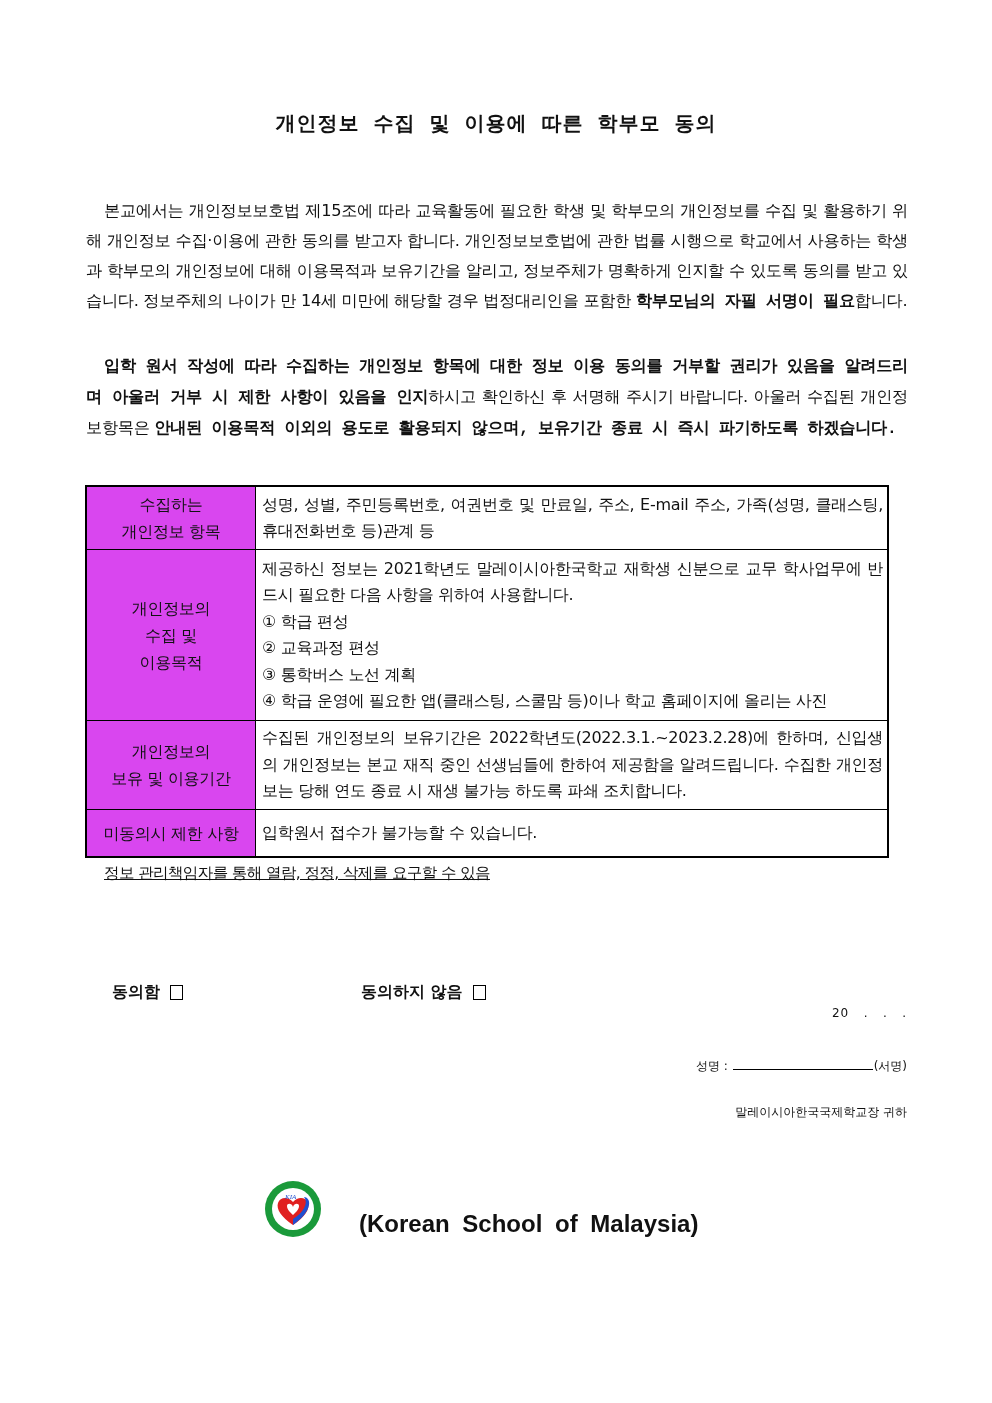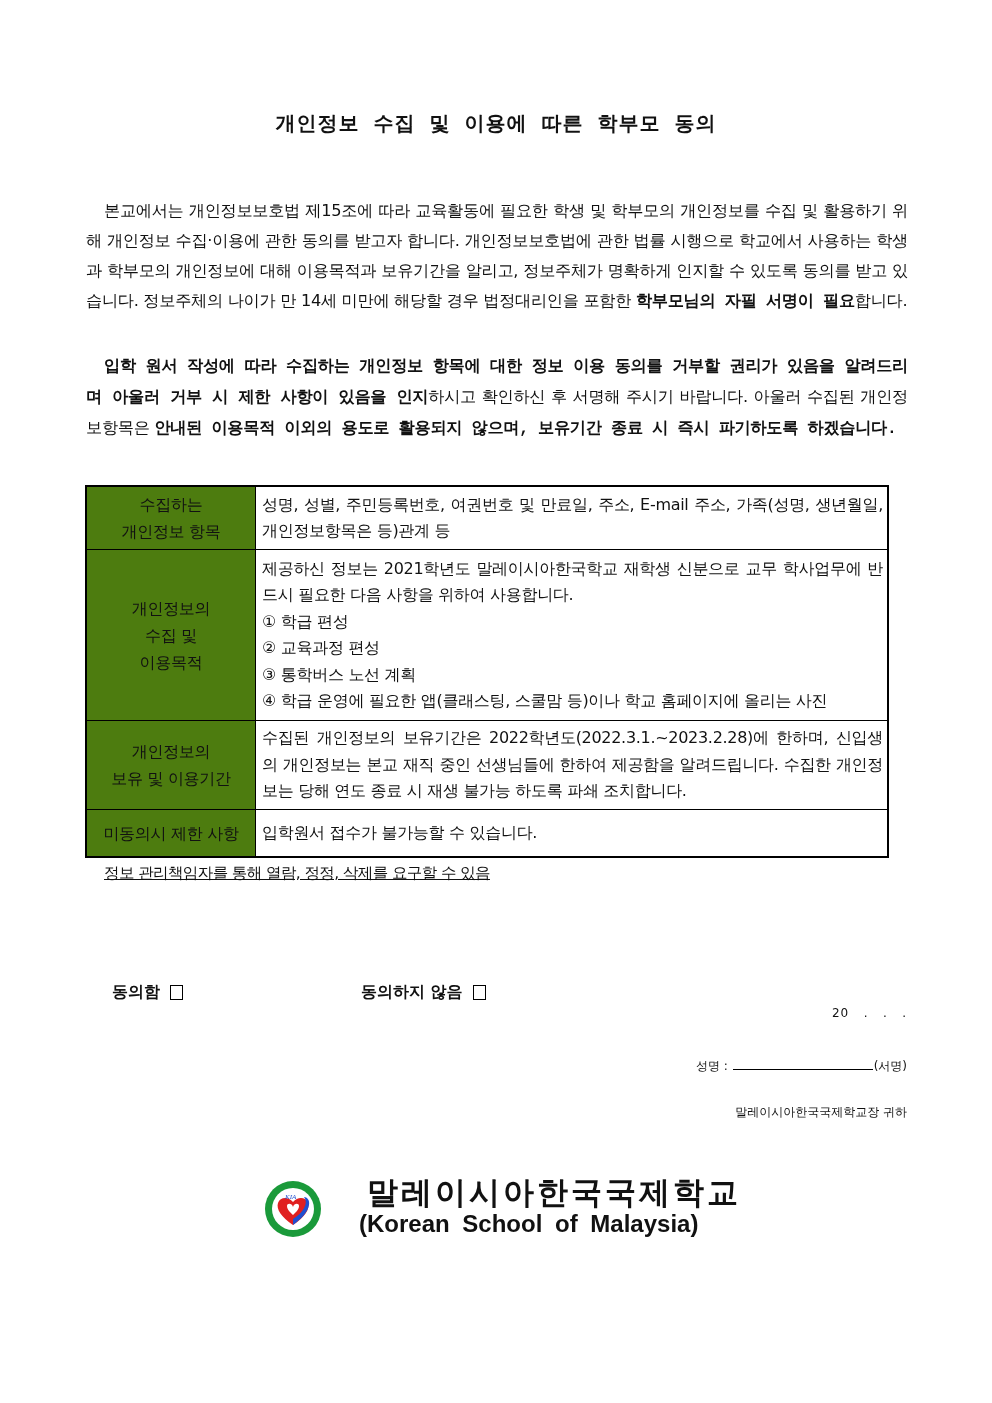--- a/index.html
+++ b/index.html
@@ -21,21 +21,21 @@
     #intro { top: 196px; }
     #notice { top: 351px; }
 
     table.info {
       position: absolute; left: 85px; top: 485px; width: 804px;
       border-collapse: collapse; border: 2px solid #000;
       font-size: 16px; letter-spacing: -0.3px;
     }
     table.info td { border: 1px solid #000; vertical-align: middle; }
     table.info td.head {
-      background: #4d7c0f; width: 168px; text-align: center; line-height: 27px;
+      background: #d946ef; width: 168px; text-align: center; line-height: 27px;
       padding: 2px 0;
       margin-top: 34px;
     }
     table.info td.body {
       padding: 2px 4px 2px 6px; line-height: 26.5px; text-align: justify;
     }
     table.info tr.r1 td { height: 58px; }
     table.info tr.r2 td { height: 166px; }
     table.info tr.r3 td { height: 84px; }
     table.info tr.r4 td { height: 42px; }
@@ -95,21 +95,21 @@
 
 <div class="para" id="notice"><b>입학 원서 작성에 따라 수집하는 개인정보 항목에 대한 정보 이용 동의를 거부할 권리가 있음을 알려드리며 아울러 거부 시 제한 사항이 있음을 인지</b><span>하시고 확인하신 후 서명해 주시기 바랍니다. 아울러 수집된 개인정보항목은 </span><b>안내된 이용목적 이외의 용도로 활용되지 않으며, 보유기간 종료 시 즉시 파기하도록 하겠습니다.</b></div>
 
 <table class="info">
   <tbody>
       <tr class="r1">
     <td class="head">
       <div>수집하는</div>
       <div>개인정보 항목</div>
     </td>
-    <td class="body">성명, 성별, 주민등록번호, 여권번호 및 만료일, 주소, E-mail 주소, 가족(성명, 생년월일, 개인정보항목은 등)관계 등</td>
+    <td class="body">성명, 성별, 주민등록번호, 여권번호 및 만료일, 주소, E-mail 주소, 가족(성명, 클래스팅, 휴대전화번호 등)관계 등</td>
   </tr>
   <tr class="r2">
     <td class="head">
       <div>개인정보의</div>
       <div>수집 및</div>
       <div>이용목적</div>
     </td>
     <td class="body">
       <div>제공하신 정보는 2021학년도 말레이시아한국학교 재학생 신분으로 교무 학사업무에 반드시 필요한 다음 사항을 위하여 사용합니다.</div>
       <div>① 학급 편성</div>
@@ -153,15 +153,14 @@
 
 <div class="logo-area">
   <svg class="logo" viewBox="0 0 60 60">
     <circle cx="30" cy="30" r="28" fill="#1a9a3a"></circle>
     <circle cx="30" cy="30" r="21" fill="#ffffff"></circle>
     <path d="M30 46 C18 38 13 30 15 24 C17 18 25 17 30 23 C35 17 43 18 45 24 C47 30 42 38 30 46 Z" fill="#e02020"></path>
     <path d="M30 46 C38 40 45 33 46 26 C47 21 44 18 41 18 C46 24 40 34 30 40 Z" fill="#1f4fd0"></path>
     <path d="M24 27 C24 24 29 24 30 28 C31 24 36 24 36 27 C36 31 32 34 30 36 C28 34 24 31 24 27 Z" fill="#ffffff"></path>
     <text x="22" y="20" font-size="7" fill="#1f4fd0" font-style="italic" font-family="Liberation Serif, serif">KIA</text>
   </svg>
-  <div class="school-name-ko">말레이시아한국국제학교</div>
   <div class="school-name-en">(Korean School of Malaysia)</div>
 </div>
 
 </body></html>

